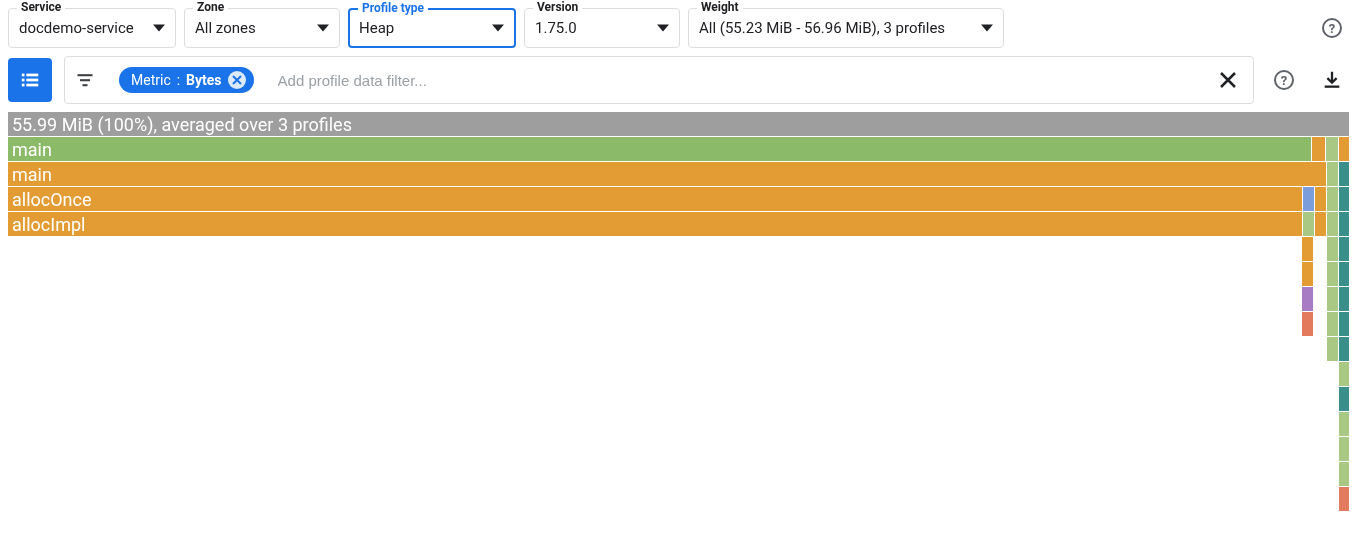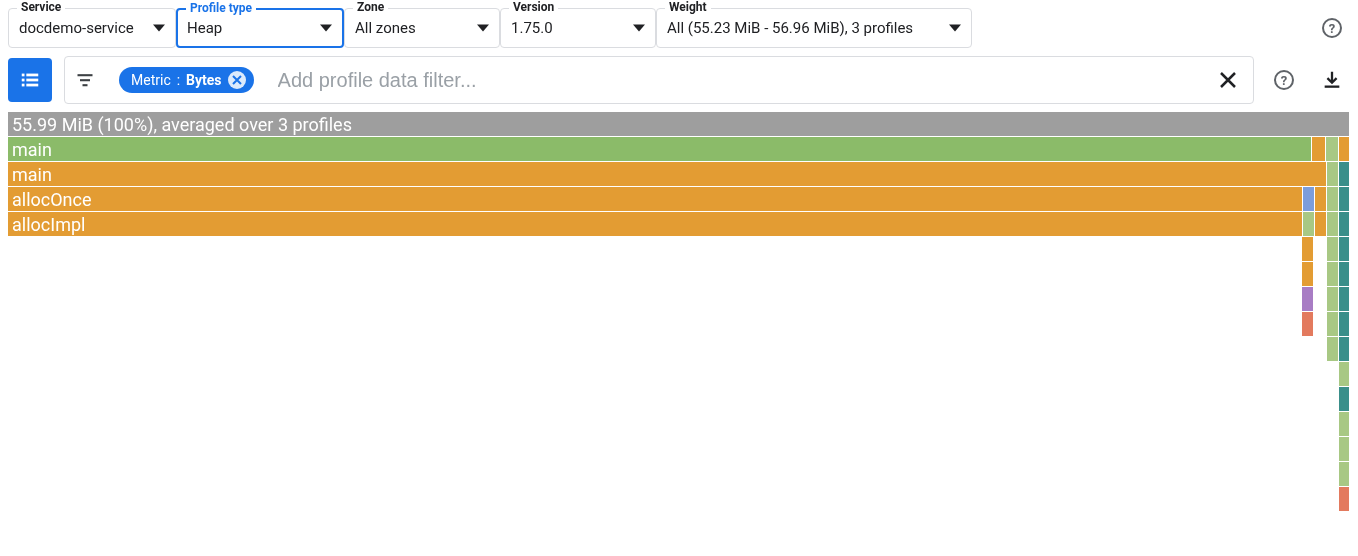--- a/index.html
+++ b/index.html
@@ -7,20 +7,21 @@
   font-family: Roboto, "Helvetica Neue", Arial, sans-serif;
   font-size: 14px;
   color: #202124;
   background: #fff;
   width: 1358px;
 }
 .toolbar {
   display: flex;
   align-items: center;
   padding: 8px;
+  gap: 8px;
 }
 .dropdown {
   position: relative;
   border: 1px solid #dadce0;
   border-radius: 4px;
   padding: 8px 34px 8px 10px;
   min-width: 100px;
   height: 40px;
   display: flex;
   align-items: center;
@@ -113,21 +114,21 @@
 }
 .metric-chip .bold { font-weight: 700; }
 .chip-close {
   width: 18px; height: 18px; border-radius: 50%;
   background: rgba(255,255,255,0.85);
   display:flex;align-items:center;justify-content:center;
 }
 .filter-input {
   border: none;
   outline: none;
-  font-size: 20px;
+  font-size: 15px;
   color: #5f6368;
   flex: 1;
 }
 .filter-input::placeholder { color: #9aa0a6; }
 .clear-x { font-size: 22px; font-weight: 400; cursor:pointer; padding:0 6px;}
 .dl-icon { display:flex; align-items:center; justify-content:center; }
 
 .flame {
   padding: 0 8px;
 }
@@ -167,33 +168,33 @@
   <div class="dropdown dd-service">
     <span class="label">Service</span>
     <span class="value">docdemo-service</span>
     <span class="caret">
       <svg width="12" height="12" viewBox="0 0 10 6">
           <path d="M0 0 L5 6 L10 0 Z" fill="#202124"></path>
         </svg>
     </span>
   </div>
 
+  <div class="dropdown dd-zone">
+    <span class="label">Zone</span>
+    <span class="value">All zones</span>
+    <span class="caret">
+      <svg width="12" height="12" viewBox="0 0 10 6">
+          <path d="M0 0 L5 6 L10 0 Z" fill="#202124"></path>
+        </svg>
+    </span>
+  </div>
+
   <div class="dropdown dd-profile active">
     <span class="label">Profile type</span>
     <span class="value">Heap</span>
-    <span class="caret">
-      <svg width="12" height="12" viewBox="0 0 10 6">
-          <path d="M0 0 L5 6 L10 0 Z" fill="#202124"></path>
-        </svg>
-    </span>
-  </div>
-
-  <div class="dropdown dd-zone">
-    <span class="label">Zone</span>
-    <span class="value">All zones</span>
     <span class="caret">
       <svg width="12" height="12" viewBox="0 0 10 6">
           <path d="M0 0 L5 6 L10 0 Z" fill="#202124"></path>
         </svg>
     </span>
   </div>
 
   <div class="dropdown dd-version">
     <span class="label">Version</span>
     <span class="value">1.75.0</span>

